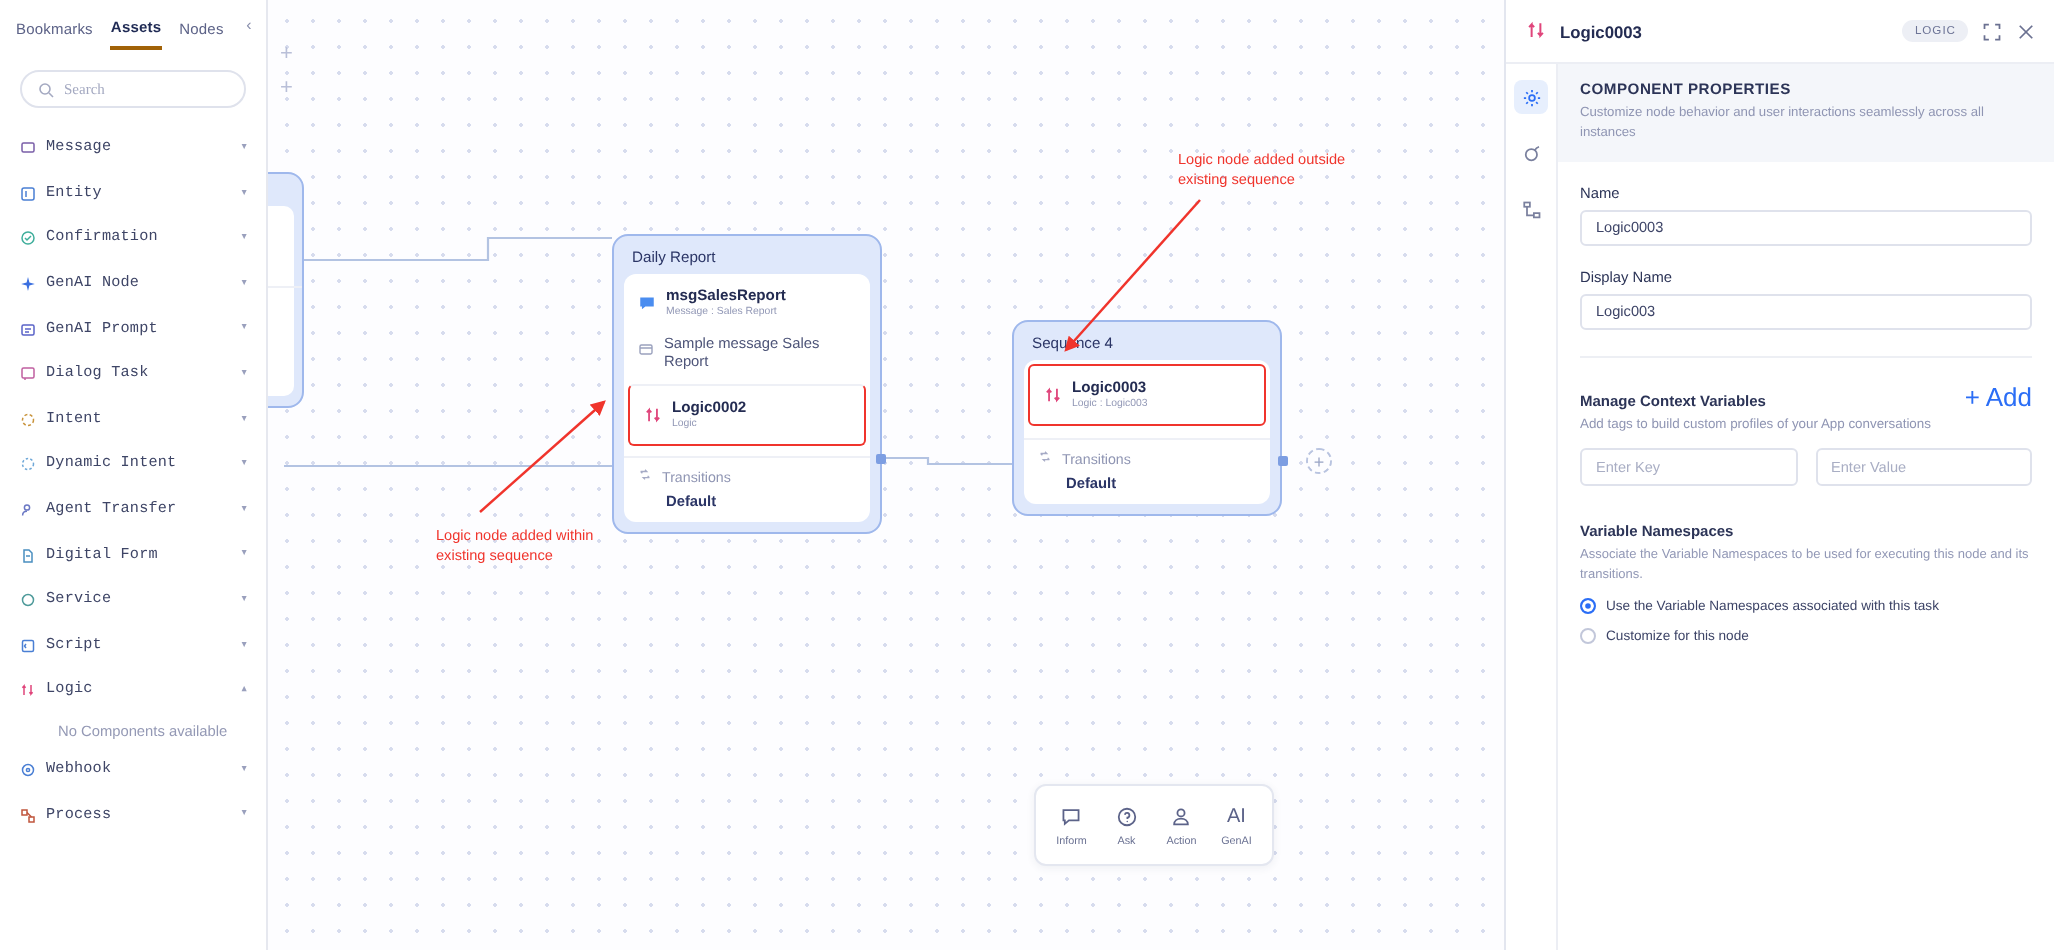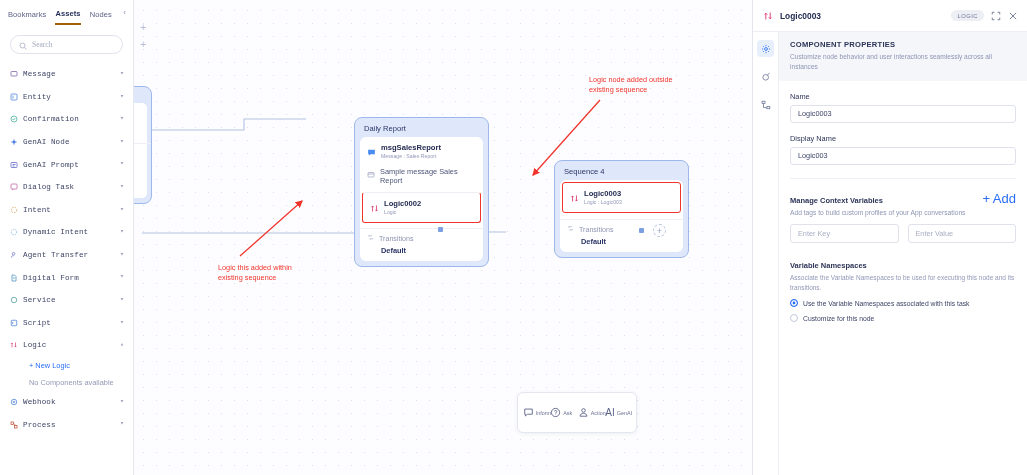--- a/index.html
+++ b/index.html
@@ -75,21 +75,20 @@
   }
   .plus-mark { position: absolute; color: #b9bfd8; font-size: 11px; line-height: 1; user-select: none; }
 
   
   .group {
     position: absolute;
     background: #dfe8fb;
     border: 1px solid #9fb8ec;
     border-radius: 8px;
     padding: 5px;
-    margin-left: 48px;
   }
   .group-title { font-size: 7.6px; color: #2b3566; padding: 1px 3px 4px 4px; font-weight: normal; }
   .group-body { background:#fff; border-radius: 6px; overflow: hidden; }
   .row { padding: 5px 7px; }
   .row.sep { border-top: 1px solid #eef0f6; }
   .row-main { display: flex; align-items: center; gap: 5px; }
   .row-txt .t { font-size: 7.6px; font-weight: bold; color: #242c52; line-height: 1.25; }
   .row-txt .s { font-size: 5.2px; color: #9298b6; line-height: 1.3; margin-top: 1px; }
   .row-flat { display: flex; align-items: center; gap: 5px; font-size: 7.4px; color: #4d5478; }
   .trans-label { display:flex; align-items:center; gap:5px; font-size: 7.1px; color: #8f95b3; }
@@ -124,21 +123,21 @@
 
   
   .bottombar {
     position: absolute; left: 383px; top: 392px;
     width: 120px; height: 41px;
     background: #fff; border: 1px solid #e4e7f0; border-radius: 6px;
     box-shadow: 0 1px 4px rgba(40,50,90,.07);
     display: flex; align-items: center; justify-content: space-around;
     padding: 0 4px;
   }
-  .bb-item { display:flex; flex-direction: row; align-items:center; gap:2px; cursor:pointer; width: 26px;}
+  .bb-item { display:flex; flex-direction: column; align-items:center; gap:2px; cursor:pointer; width: 26px;}
   .bb-item .gl { color: #565e85; display:flex; align-items:center; justify-content:center; height:14px;}
   .bb-item .lb { font-size: 5.4px; color: #6b7293; }
 
   
   .rpanel {
     position: absolute; left: 752px; top: 0;
     width: 275px; height: 475px;
     background: #fff; border-left: 1px solid #e3e6ef;
     display: flex; flex-direction: column;
   }
@@ -351,21 +350,20 @@
       <div class="sb-item">
         <span class="ic">
             <svg width="8" height="8" viewBox="0 0 16 16" fill="none" stroke="#e0457b" stroke-width="1.5">
               <path d="M4 13V4l-1.6 1.8M4 4l1.6 1.8"></path>
               <path d="M11 3v9l1.6-1.8M11 12l-1.6-1.8"></path>
             </svg>
           </span>
         <span class="lbl">Logic</span>
         <span class="chev">▴</span>
       </div>
-      <div class="sb-sub link">+ New Logic</div>
       <div class="sb-sub muted">No Components available</div>
 
       <div class="sb-item">
         <span class="ic">
             <svg width="8" height="8" viewBox="0 0 16 16" fill="none" stroke="#4a7fd4" stroke-width="1.5">
               <circle cx="8" cy="8" r="5.5"></circle>
               <circle cx="8" cy="8" r="1.6"></circle>
             </svg>
           </span>
         <span class="lbl">Webhook</span>
@@ -501,21 +499,21 @@
 
     <div class="port" style="left:304px; top:227px;"></div>
     <div class="port" style="left:505px; top:228px;"></div>
     <div class="addnode" style="left:519px; top:224px;">+</div>
 
     <div class="anno" style="left:455px; top:75px;">
       <div>Logic node added outside</div>
       <div>existing sequence</div>
     </div>
     <div class="anno" style="left:84px; top:263px;">
-      <div>Logic this added within</div>
+      <div>Logic node added within</div>
       <div>existing sequence</div>
     </div>
 
     <svg class="wires">
       <defs>
         <marker id="ah" markerWidth="6" markerHeight="6" refX="5" refY="3" orient="auto">
           <path d="M0,0 L6,3 L0,6 z" fill="#f0342c"></path>
         </marker>
       </defs>
       <line x1="466" y1="100" x2="399" y2="175" stroke="#f0342c" stroke-width="1.25" marker-end="url(#ah)"></line>

